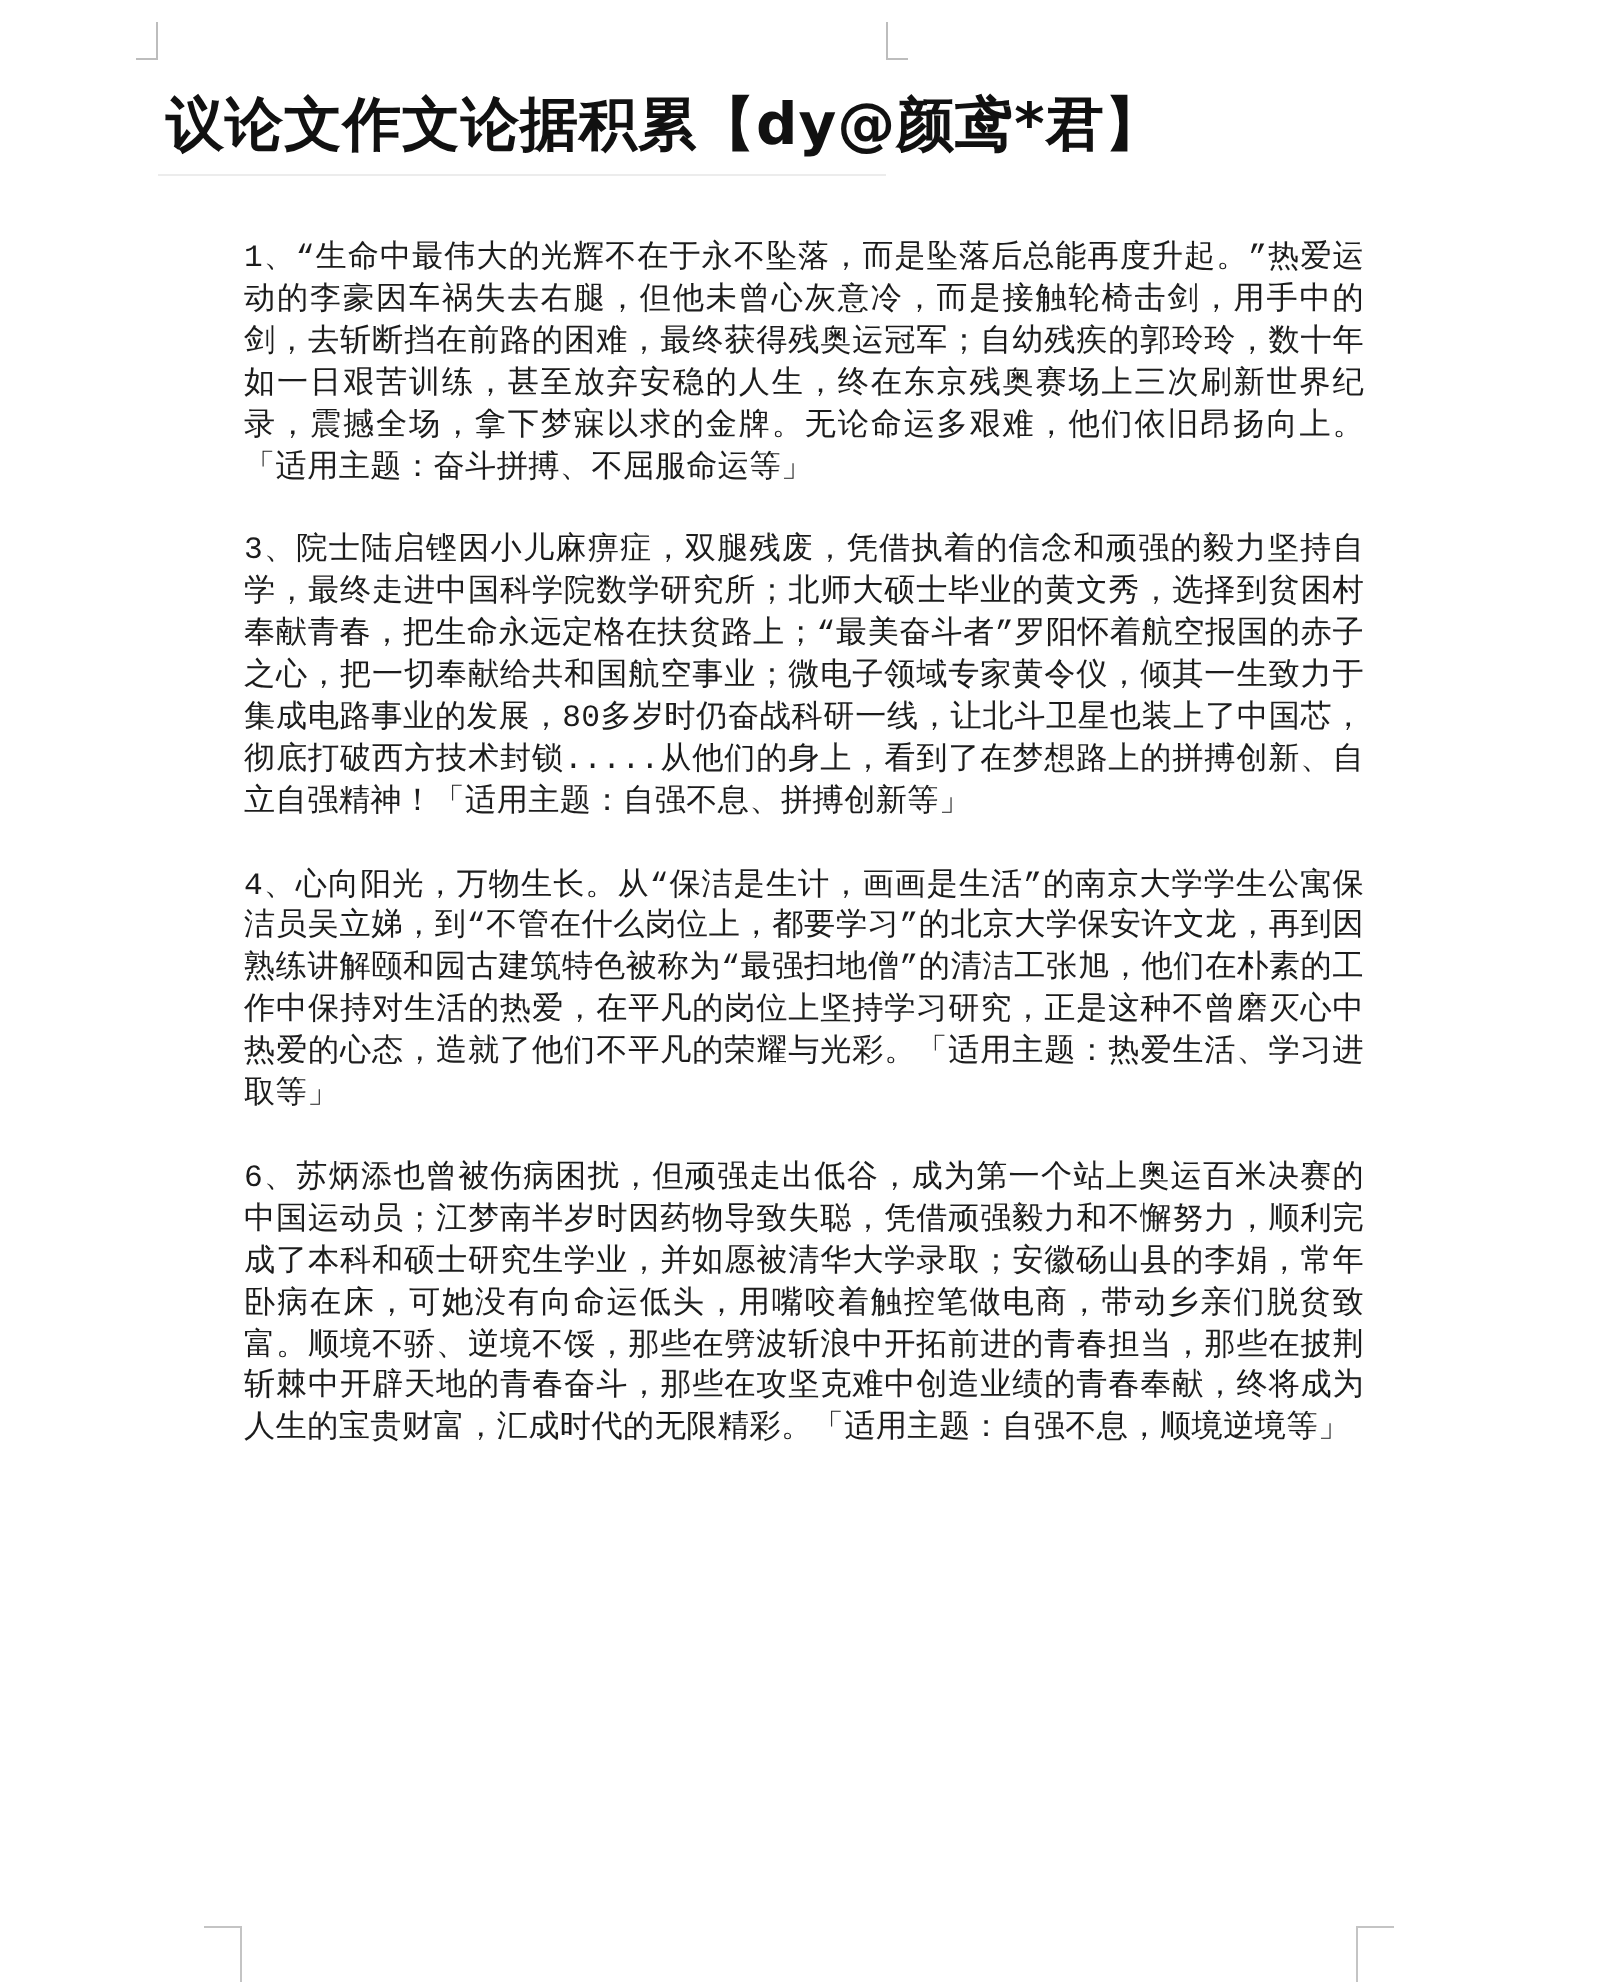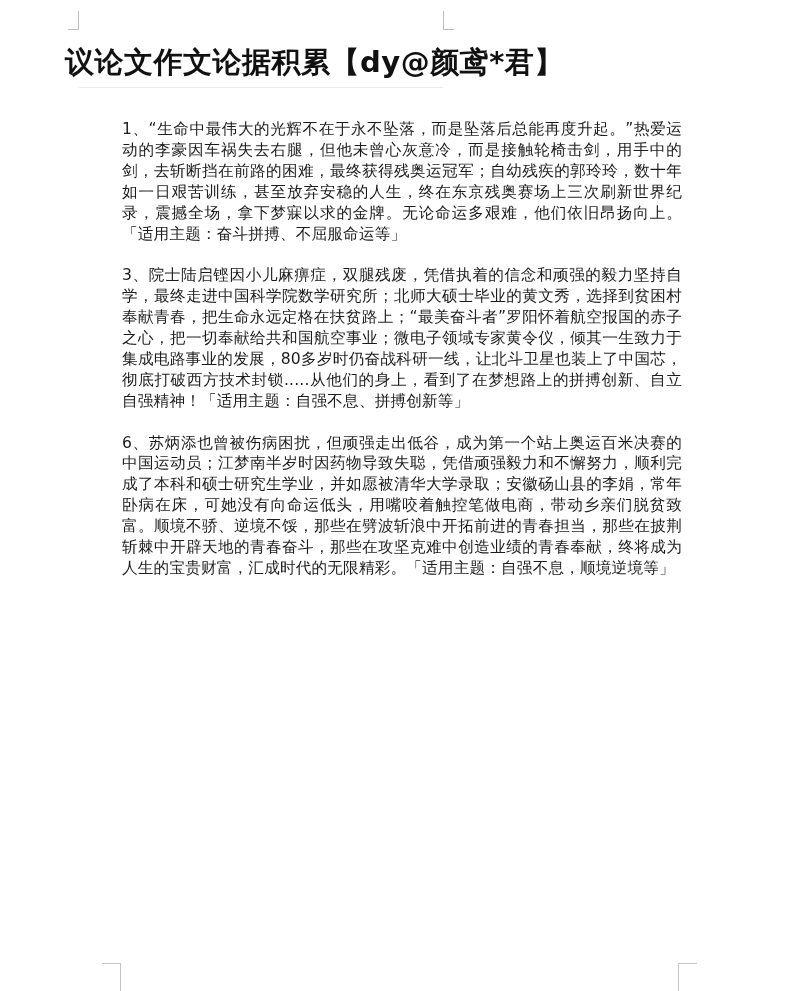--- a/index.html
+++ b/index.html
@@ -4,50 +4,52 @@
   <style>
     html, body { margin: 0; padding: 0; }
     body {
       width: 800px; height: 991px; overflow: hidden;
       background: #ffffff;
       font-family: "DejaVu Sans", "Liberation Sans", sans-serif;
       color: #1a1a1a;
       position: relative;
     }
     .title {
-      position: absolute; left: 65px; top: 43px;
+      position: absolute; left: 83px; top: 43px;
       font-size: 29px; font-weight: bold; letter-spacing: 0.5px;
       color: #111;
       white-space: nowrap;
     }
     .title-rule {
       position: absolute; left: 79px; top: 87px; width: 364px; height: 1px;
       background: #ececec;
     }
     .content {
       position: absolute; left: 122px; top: 119px; width: 560px;
     }
     .para {
       font-size: 15.6px; line-height: 20.9px;
       margin: 0 0 20.9px 0;
       text-align: justify;
       letter-spacing: 0.2px;
       color: #1c1c1c;
+      font-family: Liberation Mono, monospace;
     }
   </style>
 </head>
 <body>
 
 <div style="position:absolute;left:68px;top:11px;width:10px;height:18px;border-right:1px solid #bdbdbd;border-bottom:1px solid #bdbdbd;"></div>
 <div style="position:absolute;left:443px;top:11px;width:10px;height:18px;border-left:1px solid #bdbdbd;border-bottom:1px solid #bdbdbd;"></div>
 
 <div class="title">议论文作文论据积累【dy@颜鸢*君】</div>
 <div class="title-rule"></div>
 
 <div class="content">
   <p class="para">1、“生命中最伟大的光辉不在于永不坠落，而是坠落后总能再度升起。”热爱运动的李豪因车祸失去右腿，但他未曾心灰意冷，而是接触轮椅击剑，用手中的剑，去斩断挡在前路的困难，最终获得残奥运冠军；自幼残疾的郭玲玲，数十年如一日艰苦训练，甚至放弃安稳的人生，终在东京残奥赛场上三次刷新世界纪录，震撼全场，拿下梦寐以求的金牌。无论命运多艰难，他们依旧昂扬向上。「适用主题：奋斗拼搏、不屈服命运等」</p>
   <p class="para">3、院士陆启铿因小儿麻痹症，双腿残废，凭借执着的信念和顽强的毅力坚持自学，最终走进中国科学院数学研究所；北师大硕士毕业的黄文秀，选择到贫困村奉献青春，把生命永远定格在扶贫路上；“最美奋斗者”罗阳怀着航空报国的赤子之心，把一切奉献给共和国航空事业；微电子领域专家黄令仪，倾其一生致力于集成电路事业的发展，80多岁时仍奋战科研一线，让北斗卫星也装上了中国芯，彻底打破西方技术封锁.....从他们的身上，看到了在梦想路上的拼搏创新、自立自强精神！「适用主题：自强不息、拼搏创新等」</p>
+  <p class="para">4、心向阳光，万物生长。从“保洁是生计，画画是生活”的南京大学学生公寓保洁员吴立娣，到“不管在什么岗位上，都要学习”的北京大学保安许文龙，再到因熟练讲解颐和园古建筑特色被称为“最强扫地僧”的清洁工张旭，他们在朴素的工作中保持对生活的热爱，在平凡的岗位上坚持学习研究，正是这种不曾磨灭心中热爱的心态，造就了他们不平凡的荣耀与光彩。「适用主题：热爱生活、学习进取等」</p>
   <p class="para">6、苏炳添也曾被伤病困扰，但顽强走出低谷，成为第一个站上奥运百米决赛的中国运动员；江梦南半岁时因药物导致失聪，凭借顽强毅力和不懈努力，顺利完成了本科和硕士研究生学业，并如愿被清华大学录取；安徽砀山县的李娟，常年卧病在床，可她没有向命运低头，用嘴咬着触控笔做电商，带动乡亲们脱贫致富。顺境不骄、逆境不馁，那些在劈波斩浪中开拓前进的青春担当，那些在披荆斩棘中开辟天地的青春奋斗，那些在攻坚克难中创造业绩的青春奉献，终将成为人生的宝贵财富，汇成时代的无限精彩。「适用主题：自强不息，顺境逆境等」</p>
 
 </div>
 
 <div style="position:absolute;left:102px;top:963px;width:18px;height:28px;border-right:1px solid #c4c4c4;border-top:1px solid #c4c4c4;"></div>
 <div style="position:absolute;left:678px;top:963px;width:18px;height:28px;border-left:1px solid #c4c4c4;border-top:1px solid #c4c4c4;"></div>
 
 </body></html>

